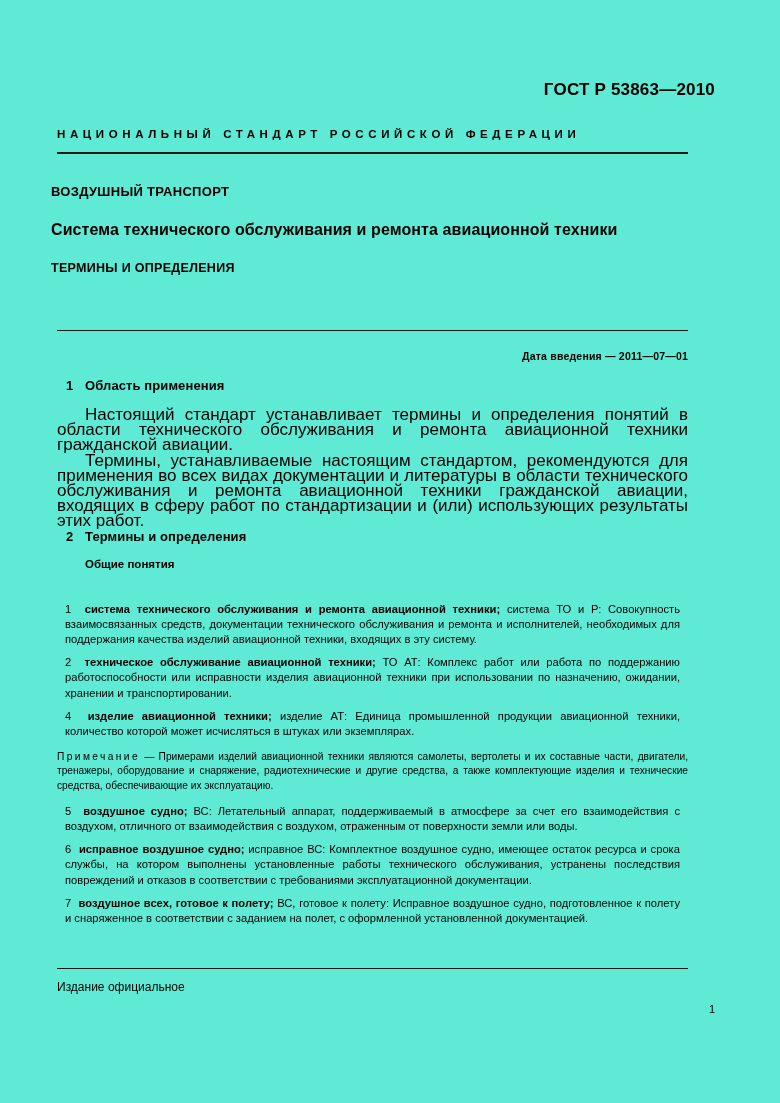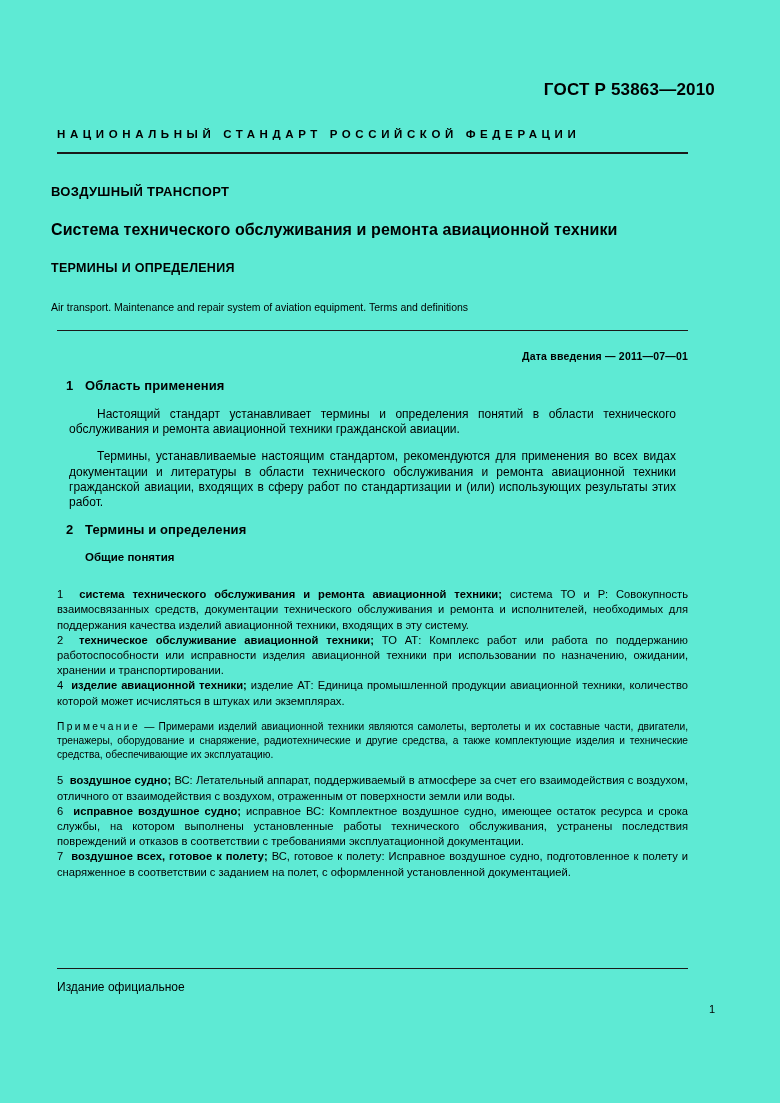--- a/index.html
+++ b/index.html
@@ -119,31 +119,31 @@
   .section-head-2 {
     margin-top: 26px;
   }
   .subhead {
     font-size: 11.5px;
     font-weight: bold;
     margin: 0 0 14px 0;
     padding-left: 28px;
   }
   p.body-par {
-    font-size: 12px;
+    font-size: 17px;
     line-height: 15.2px;
-    margin: 12px;
+    margin: 0;
     text-align: justify;
     text-indent: 28px;
     hyphens: none;
   }
   .term {
     font-size: 11.2px;
     line-height: 15.2px;
-    margin: 0;
+    margin: 8px;
     text-align: justify;
     text-indent: 0;
   }
   .term .tnum {
     font-weight: normal;
   }
   .term .tname {
     font-weight: bold;
   }
   .note {
@@ -181,21 +181,20 @@
   <div class="doc-number">ГОСТ Р 53863—2010</div>
 
   <div class="national-standard">НАЦИОНАЛЬНЫЙ СТАНДАРТ РОССИЙСКОЙ ФЕДЕРАЦИИ</div>
 
   <div class="rule rule-top"></div>
 
   <div class="title-block">
     <p class="title-main">ВОЗДУШНЫЙ ТРАНСПОРТ</p>
     <p class="title-sub">Система технического обслуживания и ремонта авиационной техники</p>
     <p class="title-terms">ТЕРМИНЫ И ОПРЕДЕЛЕНИЯ</p>
-    <p class="title-en">Air transport. Maintenance and repair system of aviation equipment. Terms and definitions</p>
   </div>
 
   <div class="rule rule-mid"></div>
 
   <div class="intro-date">Дата введения — 2011—07—01</div>
 
   <div class="content">
 
     <h2 class="section-head"><span class="num">1</span><span>Область применения</span></h2>
 

